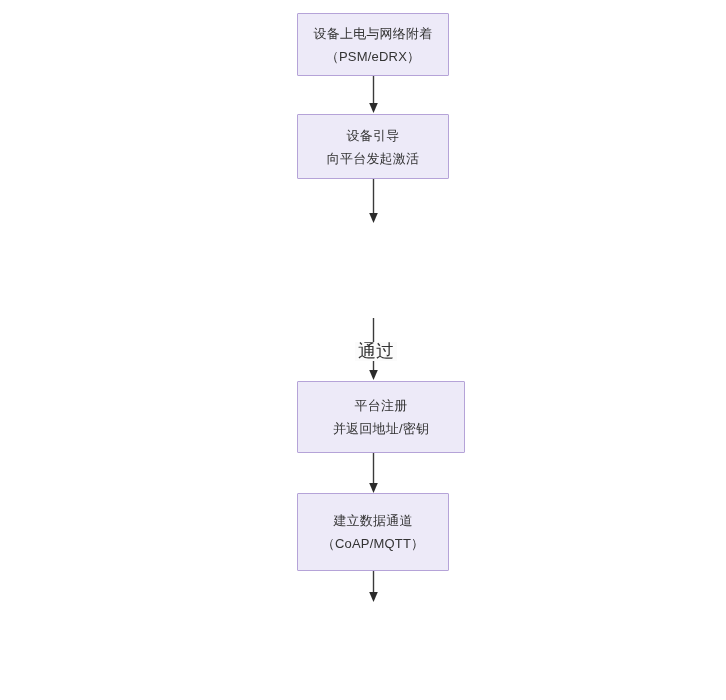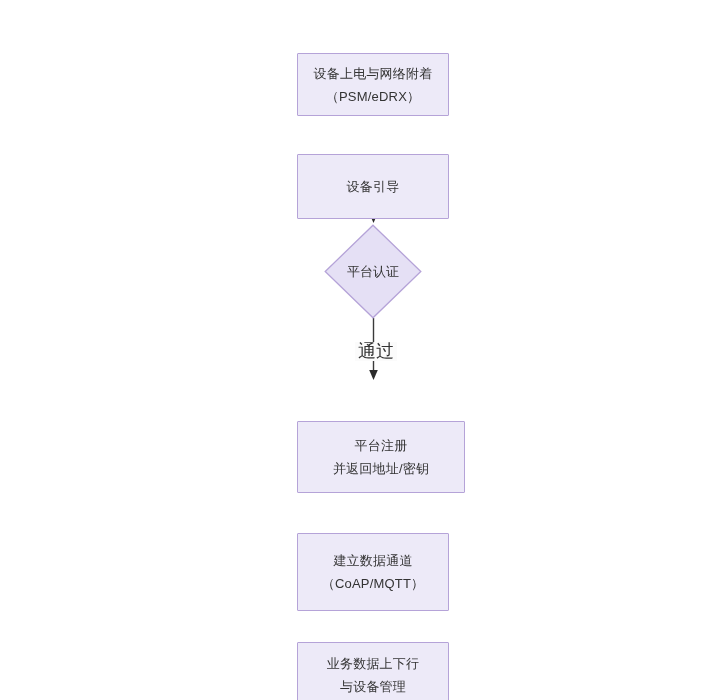--- a/index.html
+++ b/index.html
@@ -30,21 +30,20 @@
     font-size: 13px;
     line-height: 23px;
     text-align: center;
     letter-spacing: 0.2px;
     white-space: nowrap;
   }
   .node.process {
     background: #EDEAF8;
     border: 1.3px solid #B5A3D8;
     border-radius: 1px;
-    margin-top: 40px;
   }
   .decision-wrap {
     position: absolute;
   }
   .decision-shape {
     position: absolute;
     left: 0;
     top: 0;
     width: 100%;
     height: 100%;
@@ -126,37 +125,28 @@
     </svg>
   </div>
 
   <div class="node process" style="left:297px; top:13px; width:152px; height:63px;">
     <span class="node-line">设备上电与网络附着</span>
     <span class="node-line">（PSM/eDRX）</span>
   </div>
 
   <div class="node process" style="left:297px; top:114px; width:152px; height:65px;">
     <span class="node-line">设备引导</span>
+    <span class="node-line">向平台发起激活</span>
   </div>
 
-  <div class="decision-wrap" style="left:324px; top:224px; width:98px; height:95px;">
-    <svg class="decision-shape" viewBox="0 0 98 95" preserveAspectRatio="none">
-      <polygon points="49,1.2 96.8,47.5 49,93.8 1.2,47.5" fill="#E5E0F5" stroke="#B5A3D8" stroke-width="1.3"></polygon>
-    </svg>
-    <div class="decision-label">平台认证</div>
-  </div>
 
   <div class="node process" style="left:297px; top:381px; width:168px; height:72px;">
     <span class="node-line">平台注册</span>
     <span class="node-line">并返回地址/密钥</span>
   </div>
 
   <div class="node process" style="left:297px; top:493px; width:152px; height:78px;">
     <span class="node-line">建立数据通道</span>
     <span class="node-line">（CoAP/MQTT）</span>
   </div>
 
-  <div class="node process" style="left:297px; top:602px; width:152px; height:65px;">
-    <span class="node-line">业务数据上下行</span>
-    <span class="node-line">与设备管理</span>
-  </div>
 
 </div>
 
 </body></html>

